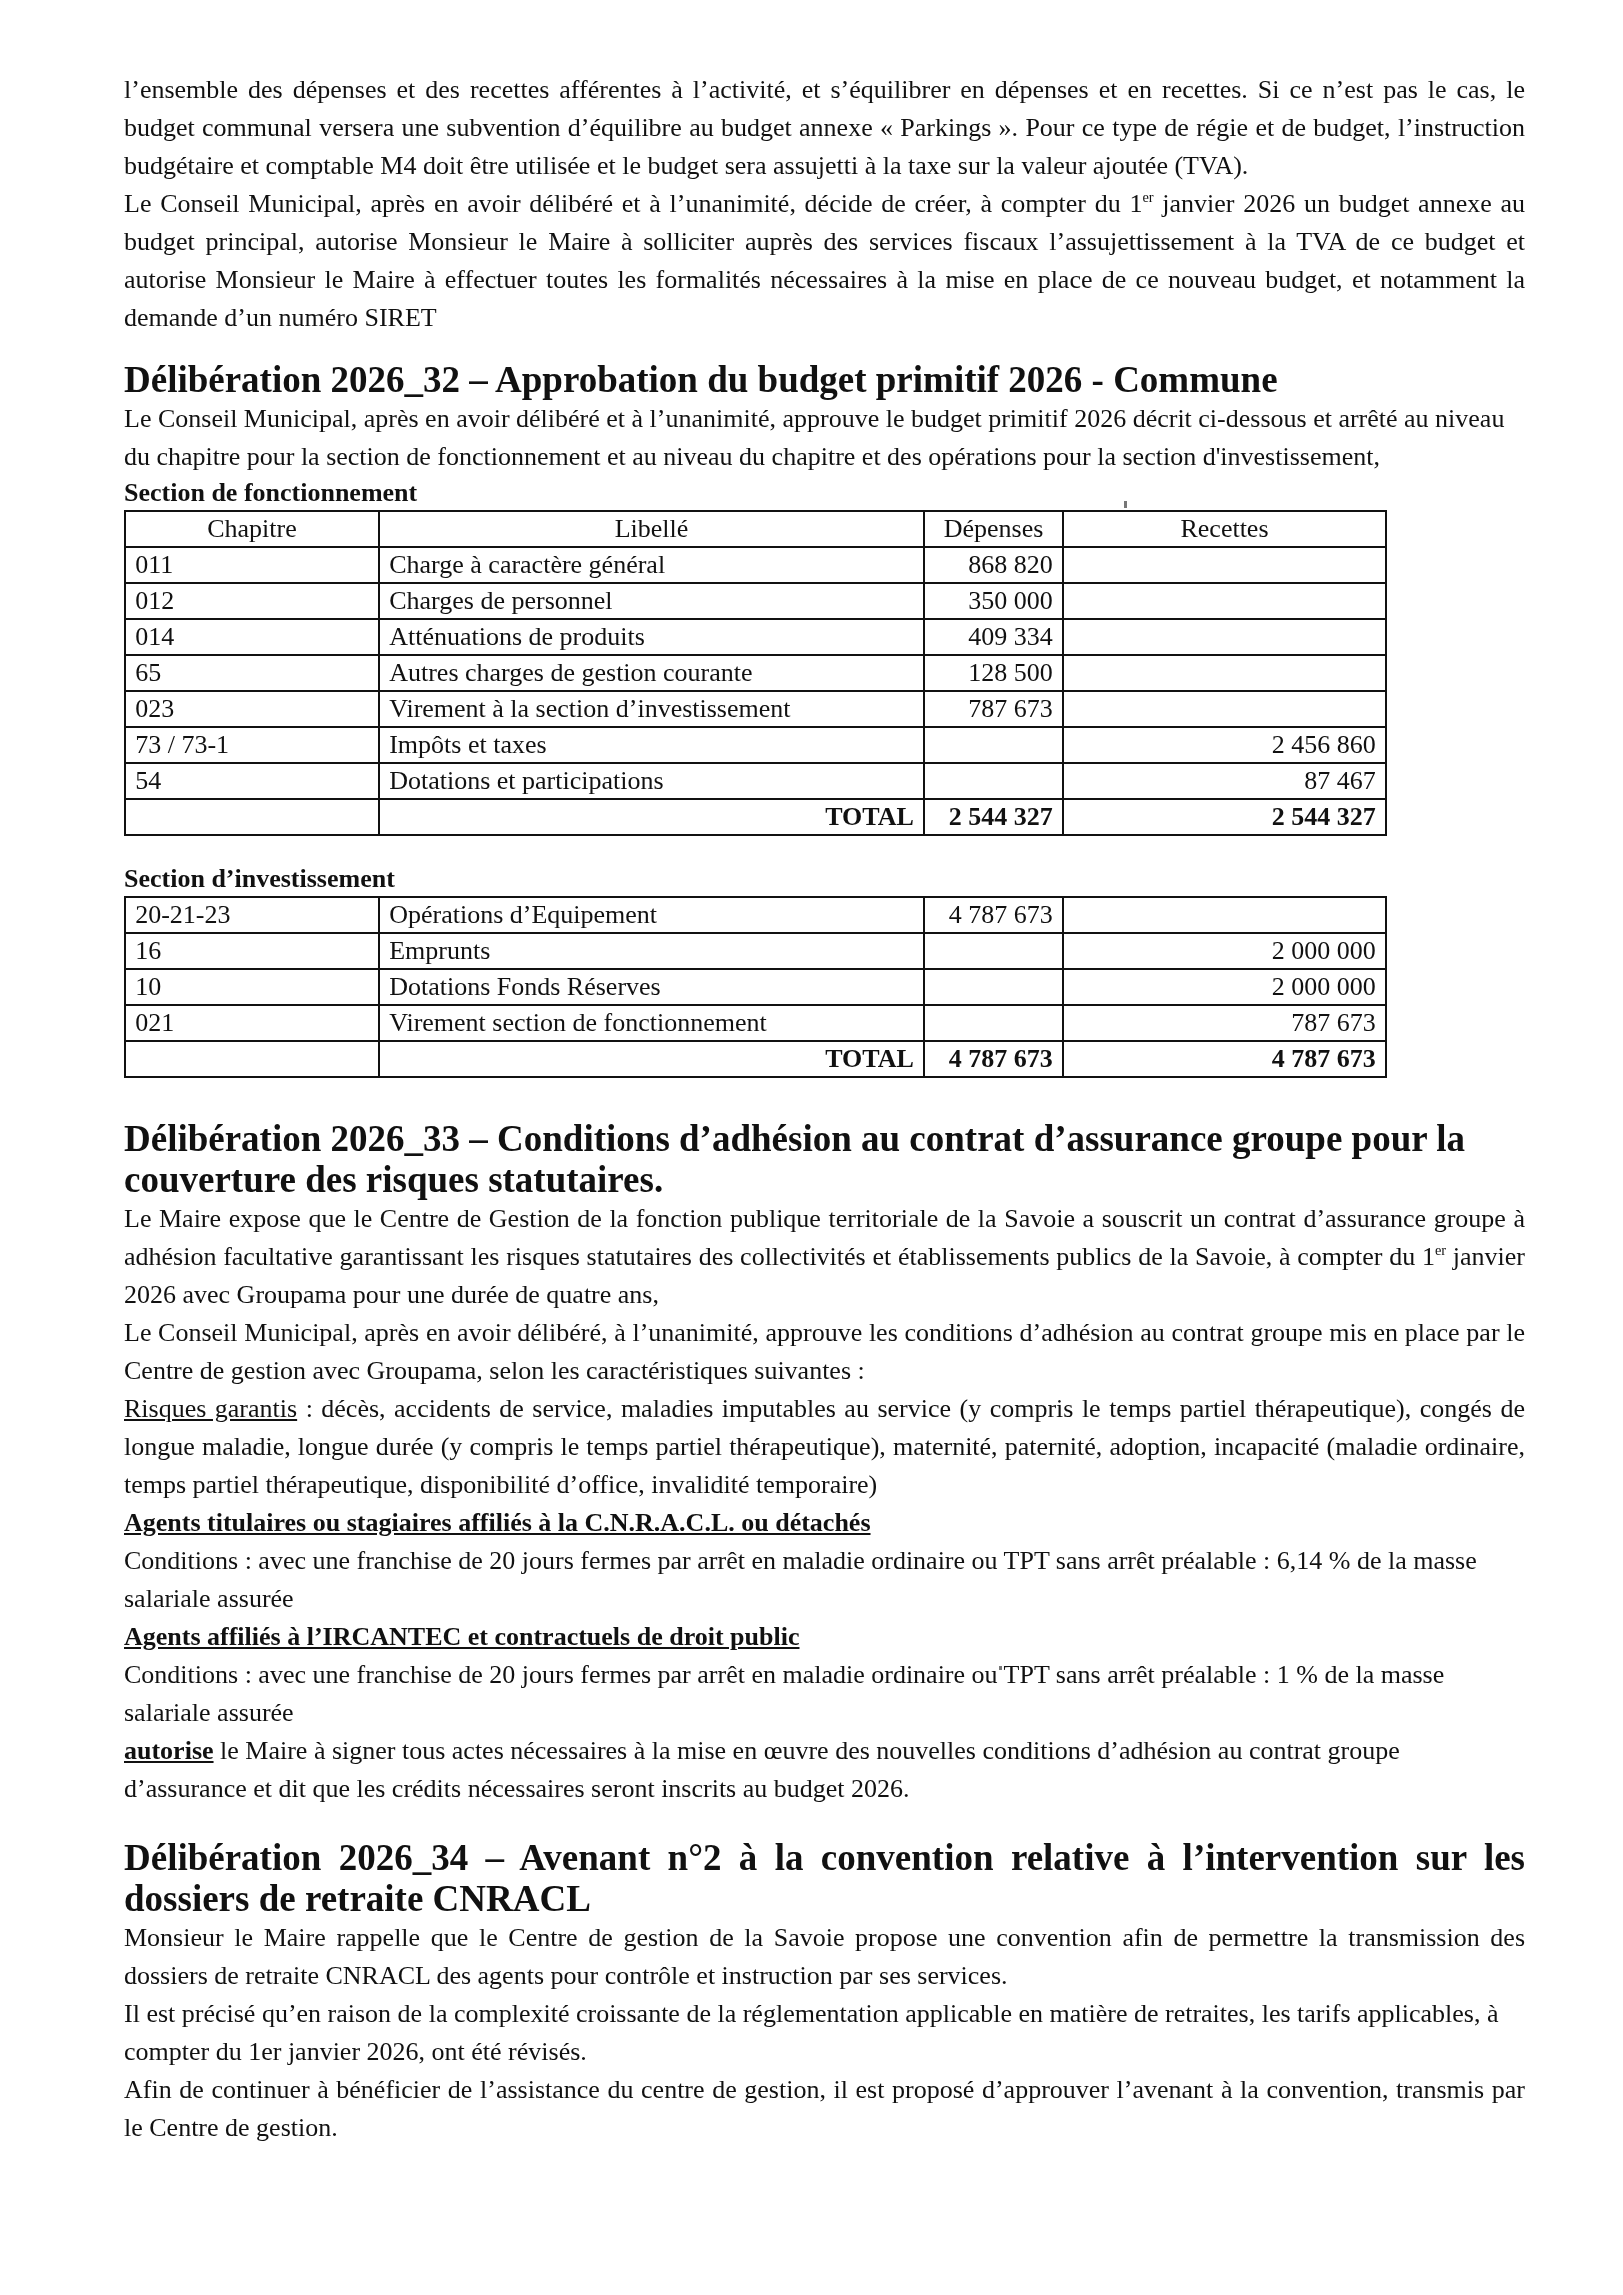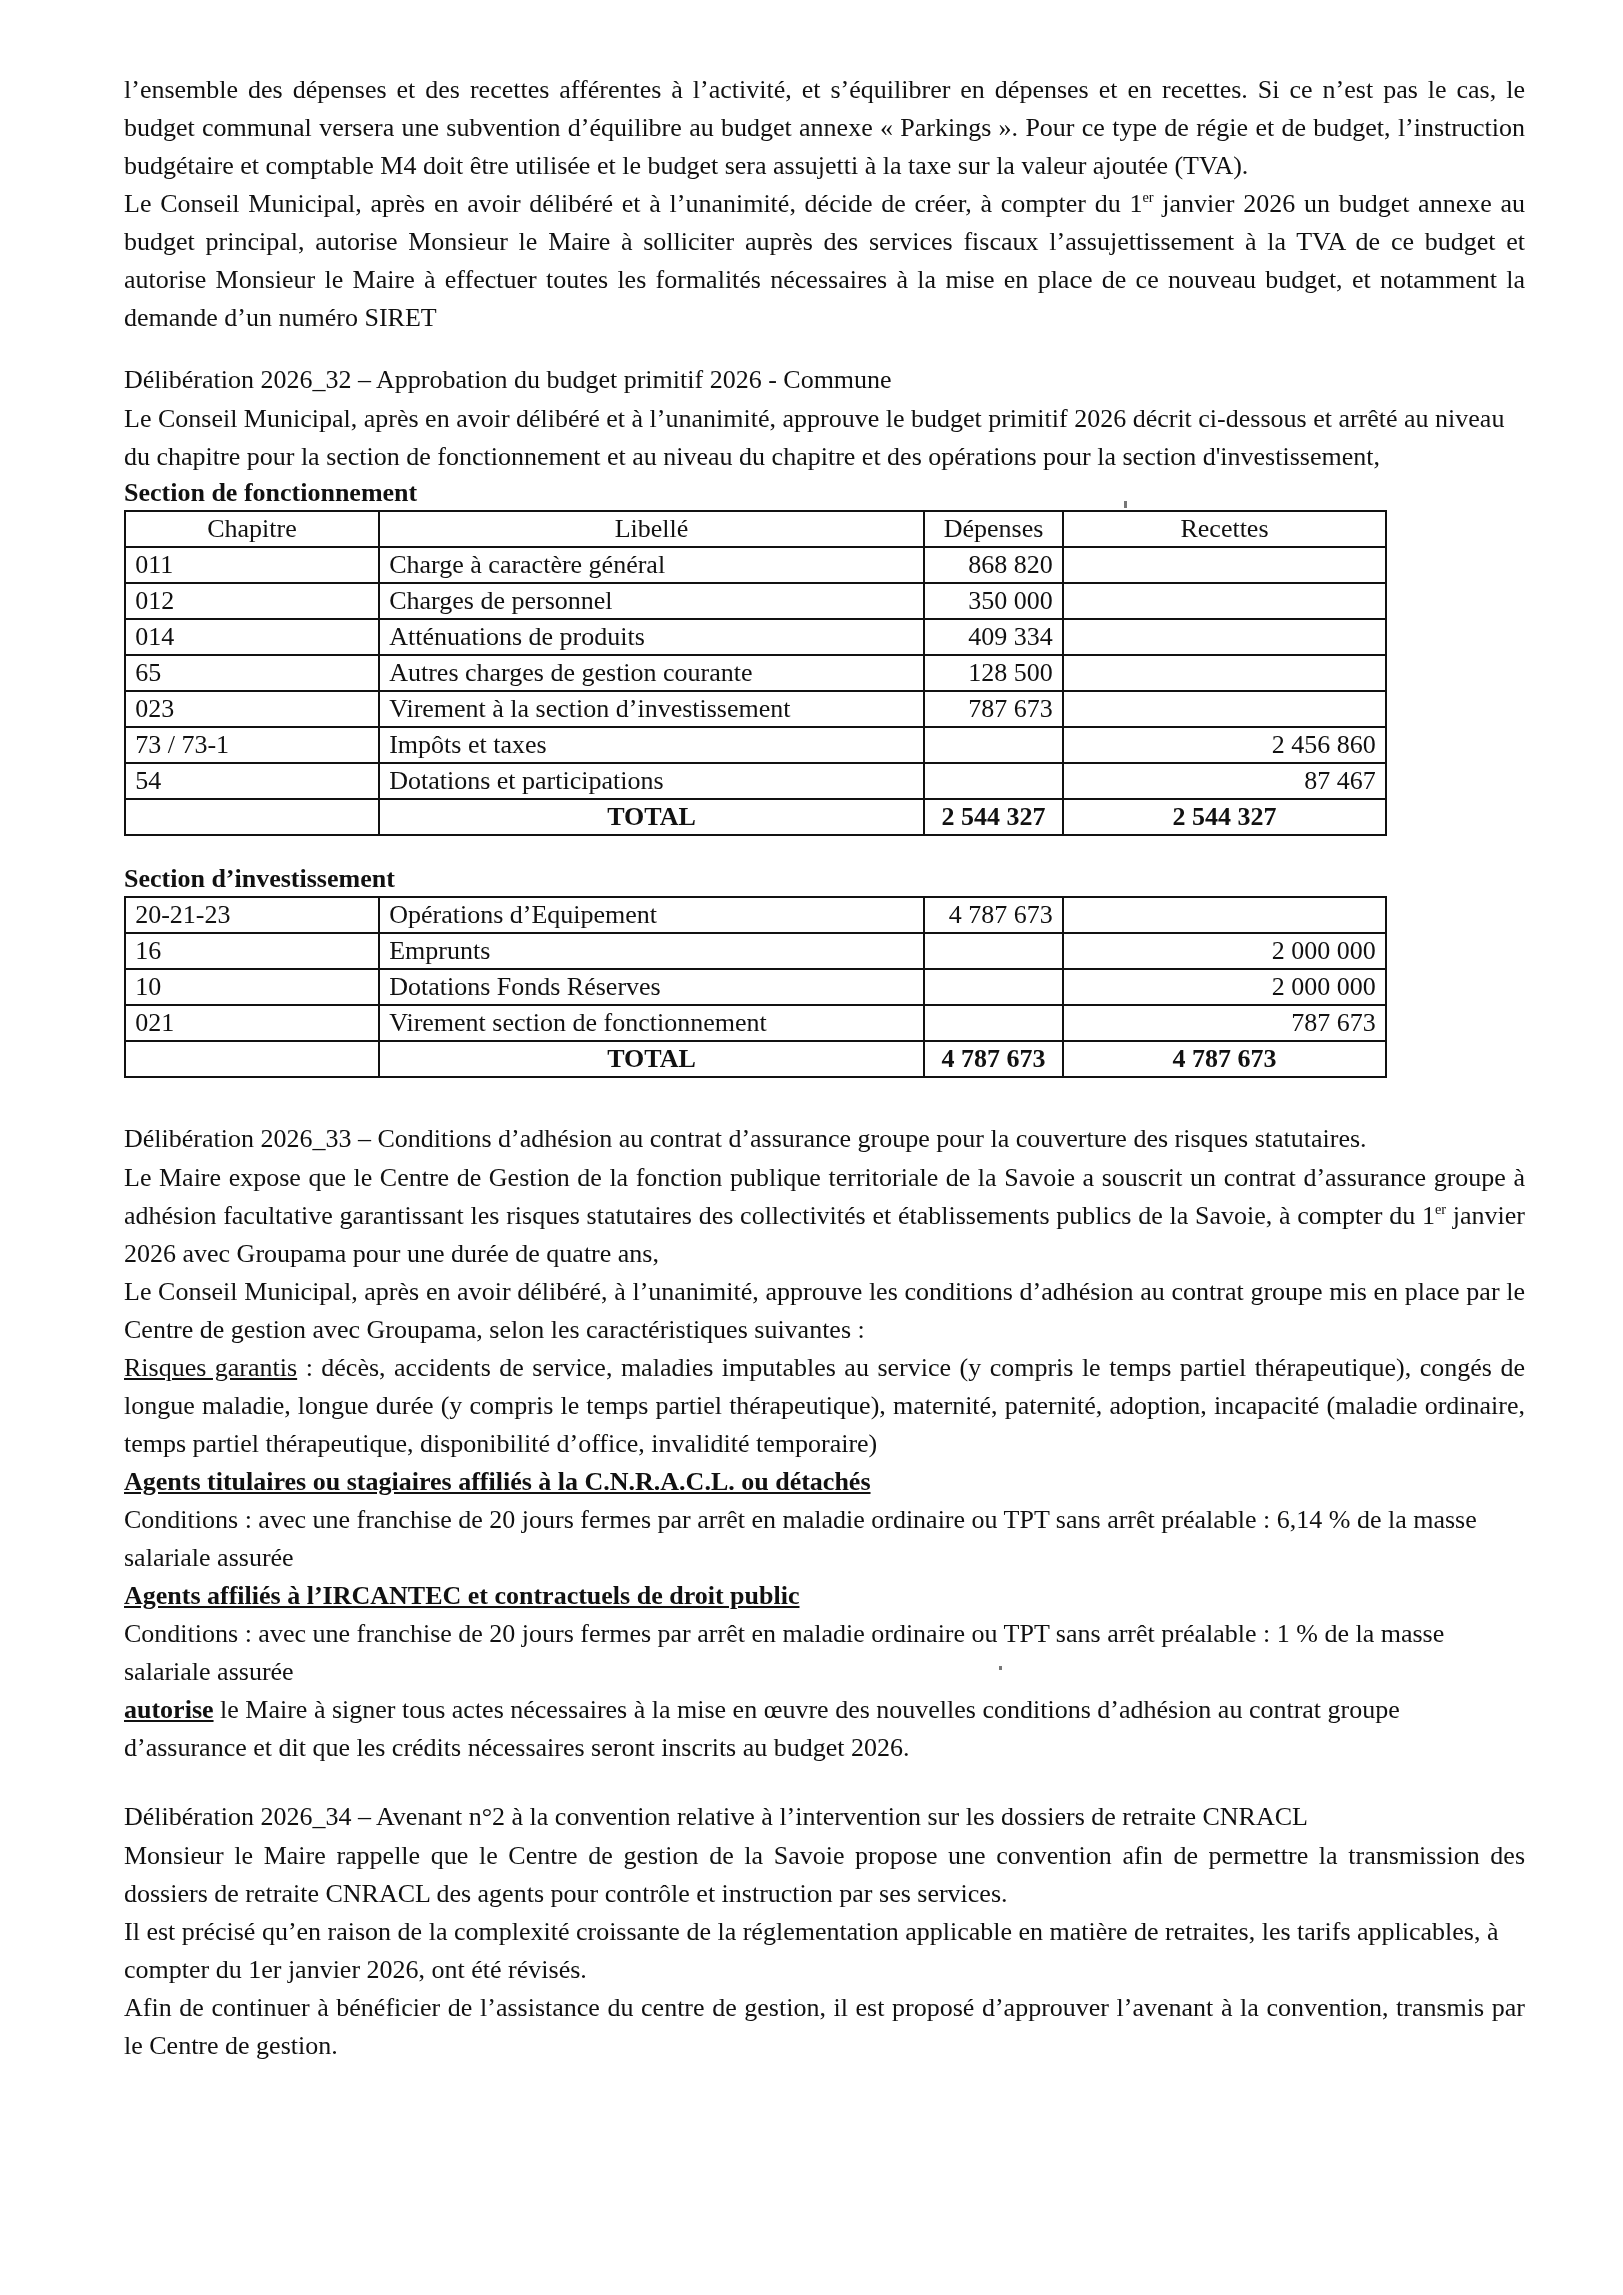--- a/index.html
+++ b/index.html
@@ -4,39 +4,39 @@
 <style>
   html, body { margin: 0; padding: 0; background: #ffffff; }
   body { width: 1623px; height: 2295px; position: relative; overflow: hidden; color: #111; }
   .page {
     position: absolute; left: 124px; top: 71px; width: 1401px;
     font-family: "Liberation Serif", "DejaVu Serif", serif;
     font-size: 26px; line-height: 38px;
   }
   p { margin: 0; }
   .just { text-align: justify; }
-  .heading { font-weight: normal; font-size: 26px; line-height: 41px; margin-top: 22px; }
+  .heading { font-weight: bold; font-size: 37px; line-height: 41px; margin-top: 22px; }
   .subhead { font-weight: bold; font-size: 26px; line-height: 34px; }
   .ul { text-decoration: underline; }
   .bold { font-weight: bold; text-decoration: underline; }
   sup { font-size: 14.4px; line-height: 0; vertical-align: 10.5px; }
   table.budget {
     border-collapse: collapse; width: 1261px; table-layout: fixed;
     font-size: 26px; line-height: 34px;
   }
   table.budget td, table.budget th {
     border: 2px solid #111; padding: 0 9.2px; height: 34px; white-space: nowrap;
   }
   table.budget th { font-weight: normal; text-align: center; }
   .c1 { width: 254px; }
   .c2 { width: 545px; }
   .c3 { width: 139px; }
   .c4 { width: 323px; }
   .num { text-align: right; }
-  .total { font-weight: bold; text-align: center; }
+  .total { font-weight: bold; text-align: right; }
   .gap-md { height: 26px; }
   .scan-dot { position: absolute; width: 2.6px; height: 6.5px; background: #777; }
 </style>
 </head>
 <body>
 
 <div class="page">
 
   <p class="just">l’ensemble des dépenses et des recettes afférentes à l’activité, et s’équilibrer en dépenses et en recettes. Si ce n’est pas le cas, le budget communal versera une subvention d’équilibre au budget annexe « Parkings ». Pour ce type de régie et de budget, l’instruction budgétaire et comptable M4 doit être utilisée et le budget sera assujetti à la taxe sur la valeur ajoutée (TVA).</p>
   <p class="just"><span>Le Conseil Municipal, après en avoir délibéré et à l’unanimité, décide de créer, à compter du 1</span><sup>er</sup><span> janvier 2026 un budget annexe au budget principal, autorise Monsieur le Maire à solliciter auprès des services fiscaux l’assujettissement à la TVA de ce budget et autorise Monsieur le Maire à effectuer toutes les formalités nécessaires à la mise en place de ce nouveau budget, et notamment la demande d’un numéro SIRET</span></p>

